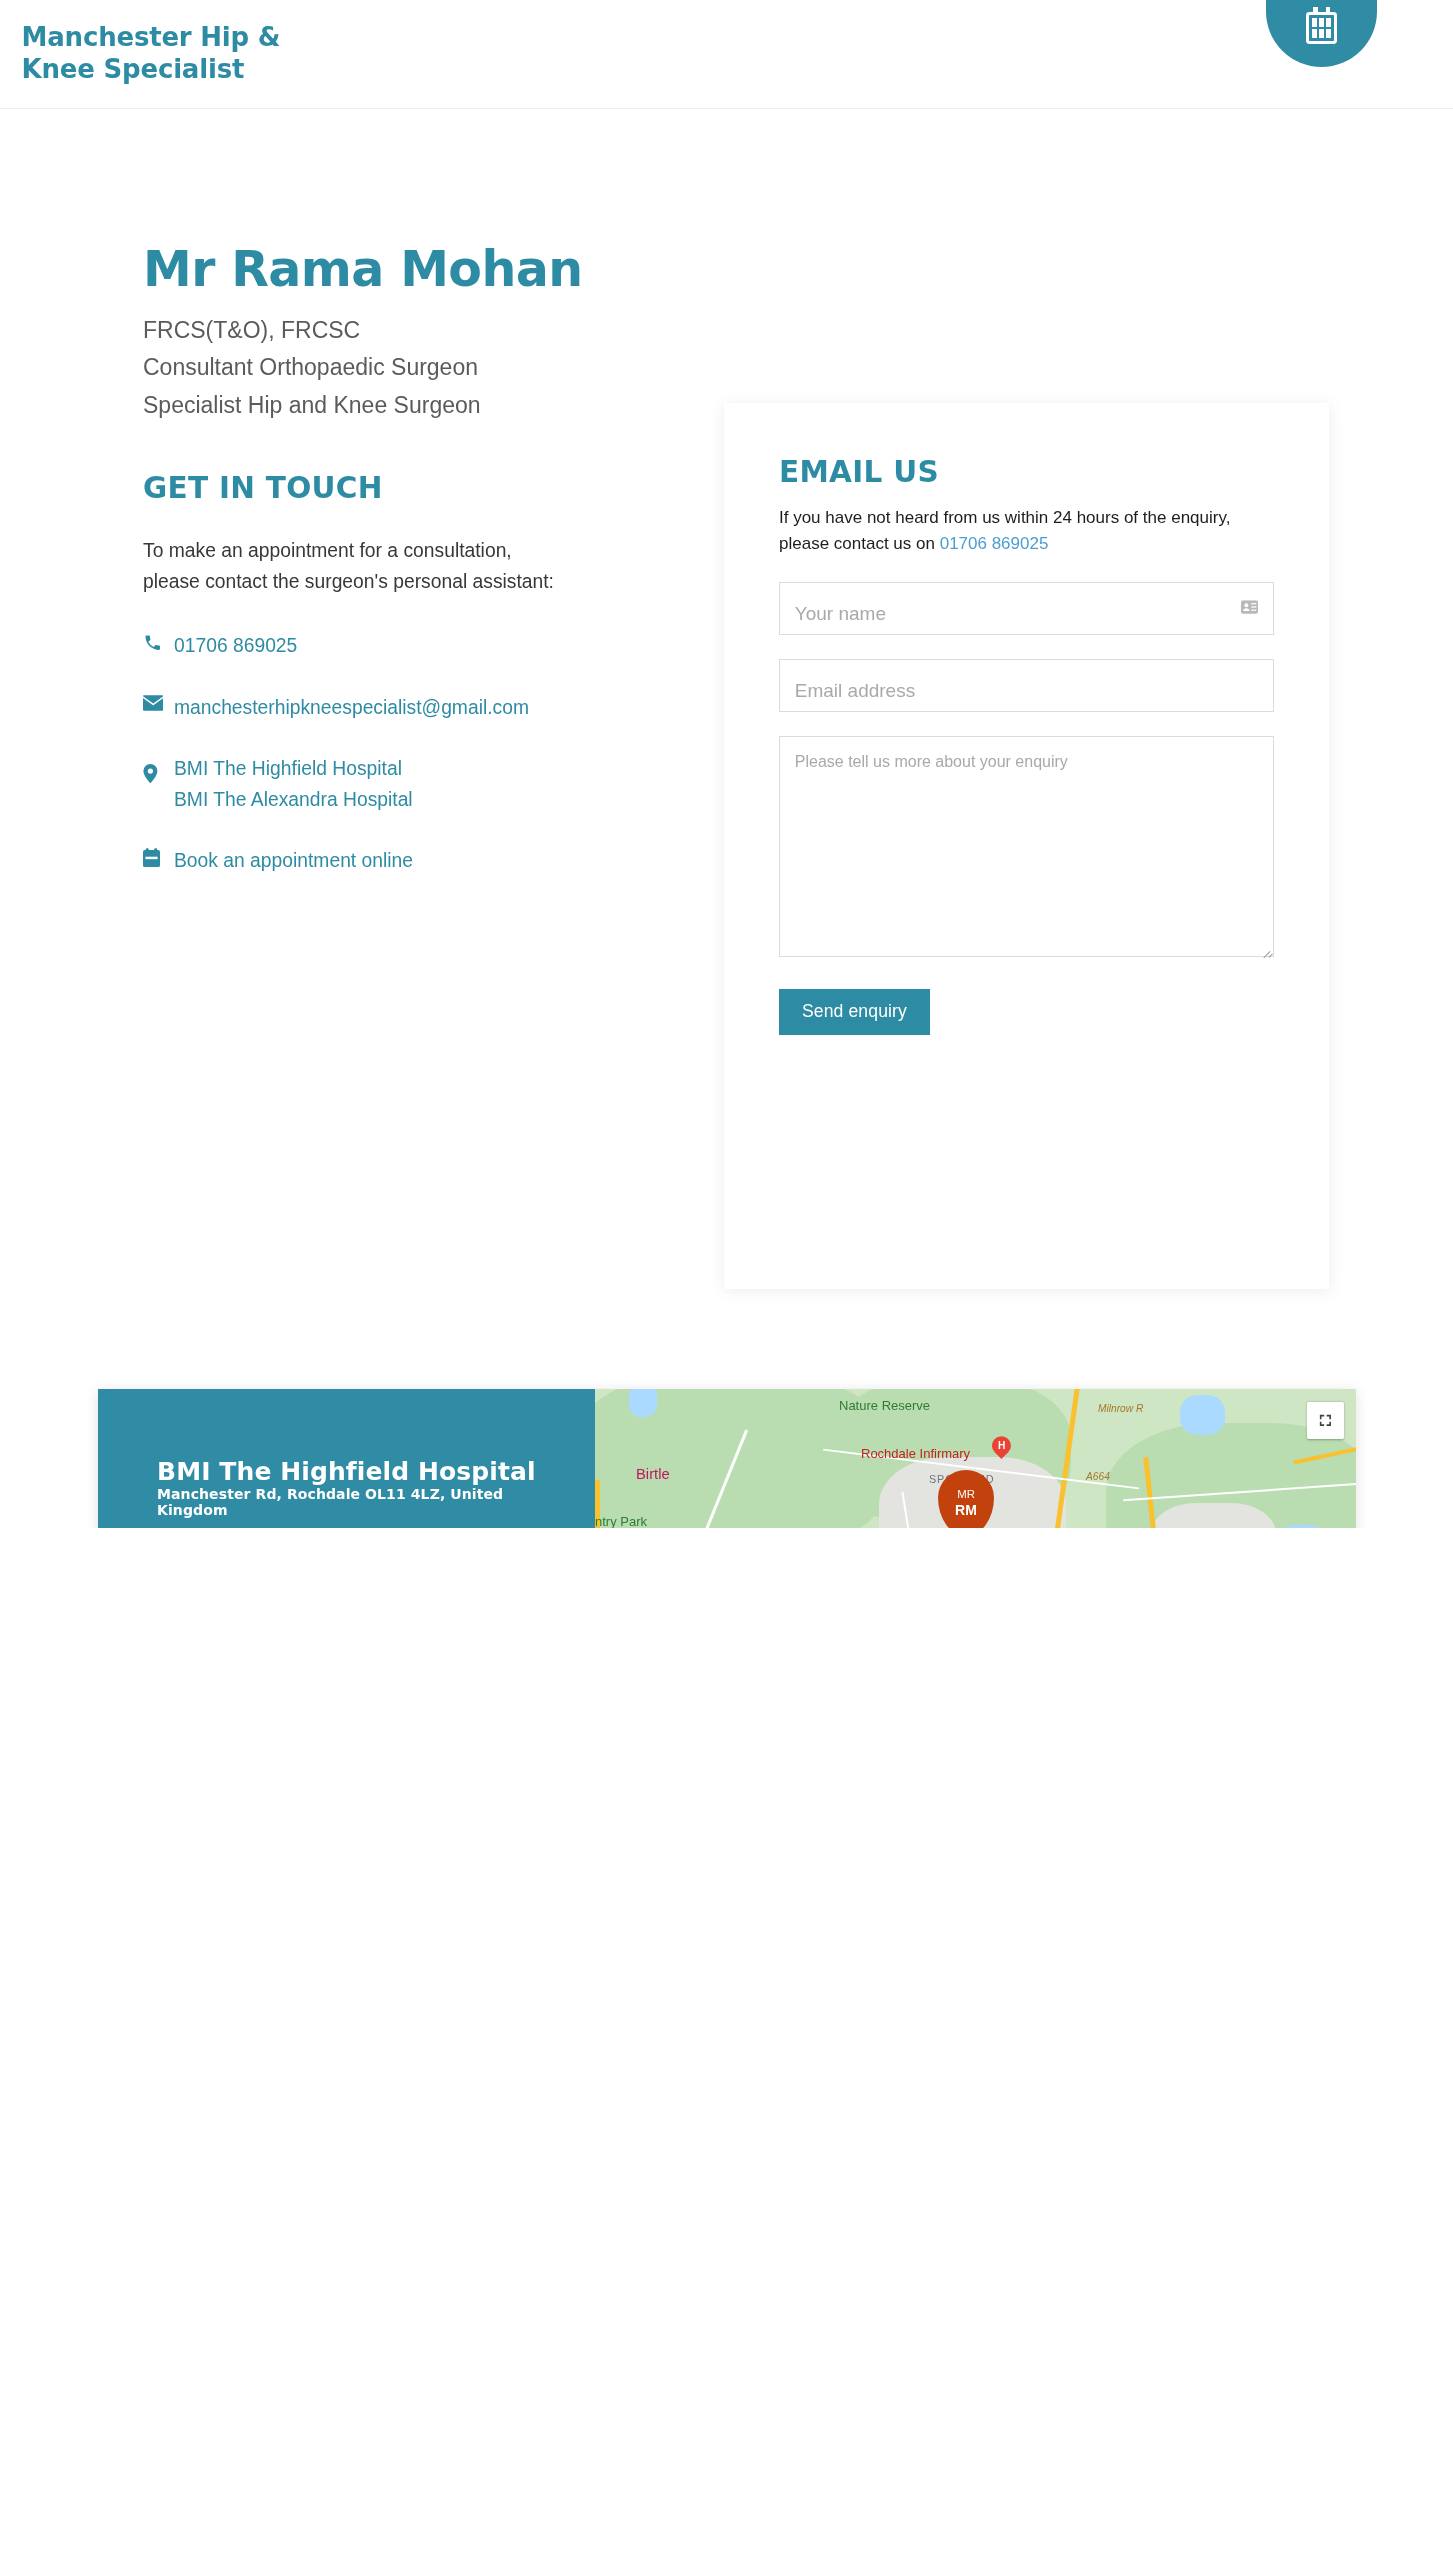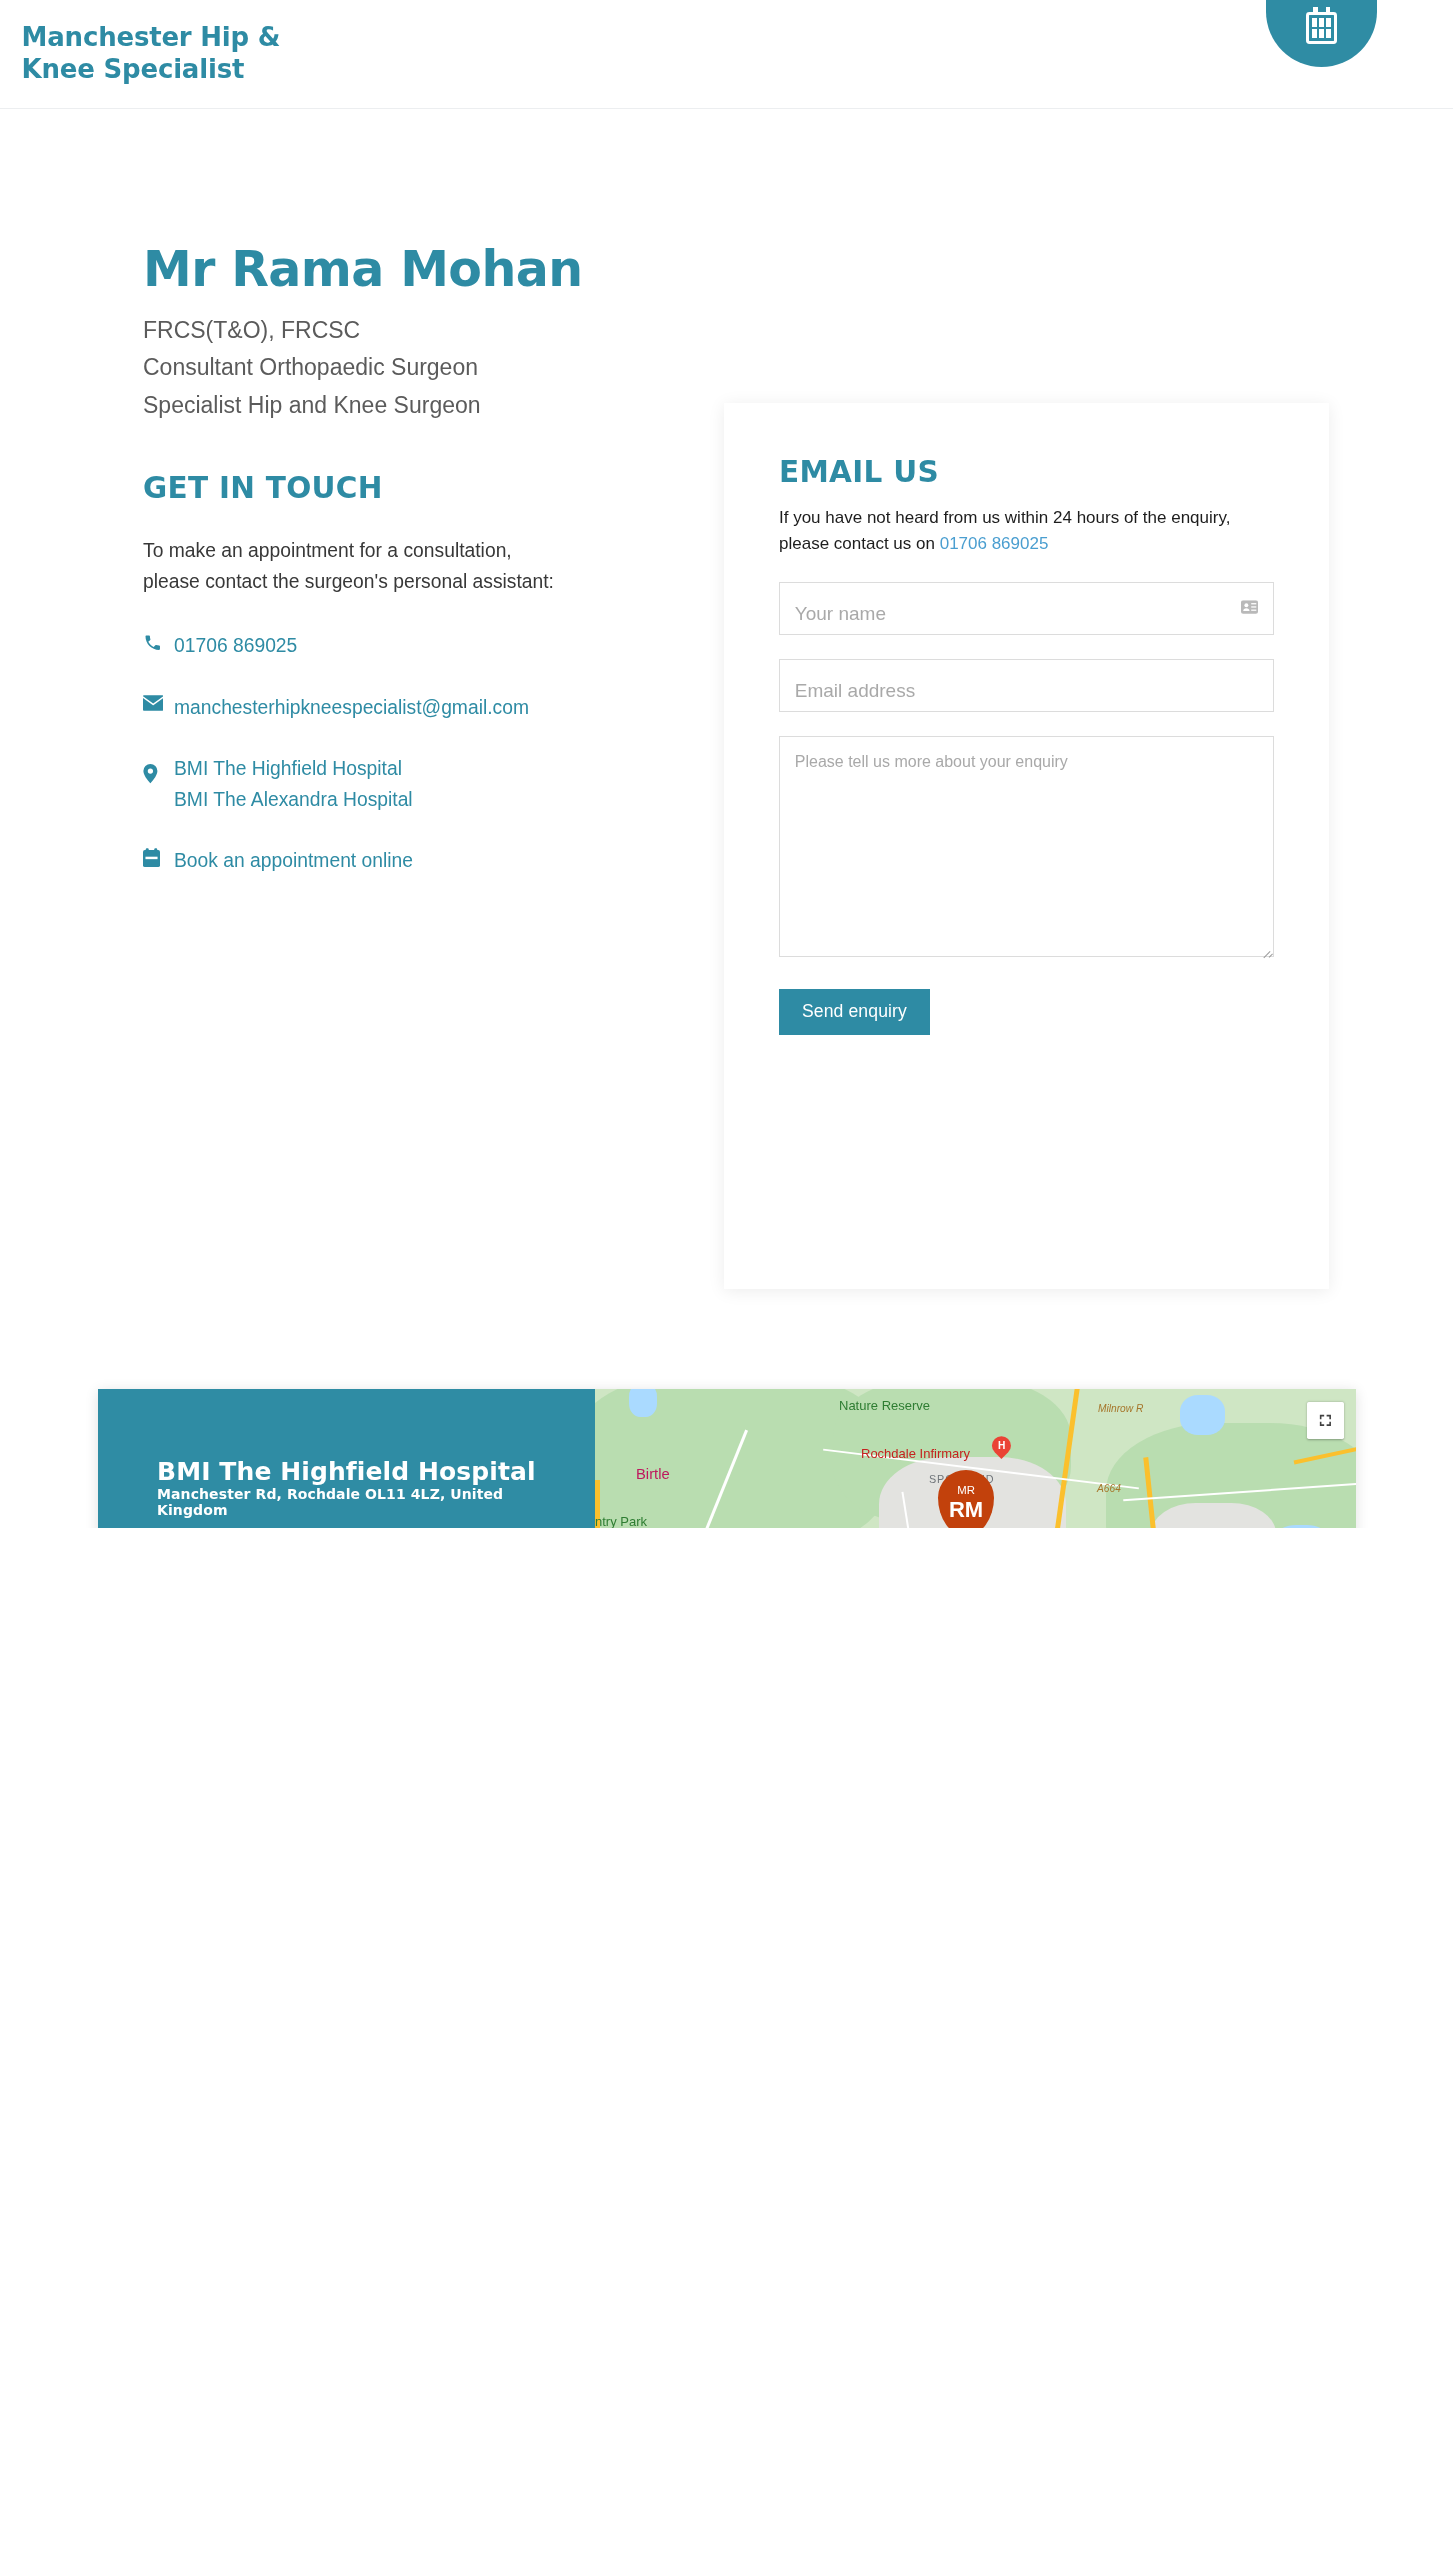--- a/index.html
+++ b/index.html
@@ -292,21 +292,21 @@
     border-radius: 50% 50% 50% 50% / 42% 42% 58% 58%;
     display: flex; flex-direction: column; align-items: center; justify-content: center;
     color: #fff; text-align: center; line-height: 1;
   }
   .rm-marker:after {
     content: ""; position: absolute; bottom: -11.4px; left: 50%; transform: translateX(-50%);
     border-left: 9.7px solid transparent; border-right: 9.7px solid transparent;
     border-top: 17px solid #2f7b91;
   }
   .rm-marker b { font-size: 11.4px; font-weight: 400; display: block; }
-  .rm-marker em { font-size: 22px; font-weight: bold; font-style: normal; display: block; margin-top: 1.7px; }
+  .rm-marker em { font-size: 14px; font-weight: bold; font-style: normal; display: block; margin-top: 1.7px; }
   .map-road { position: absolute; background: #fbc02d; }
   .map-road-w { position: absolute; background: #ffffff; }
   .map-green { position: absolute; background: #b9ddb0; border-radius: 40%; }
   .map-gray { position: absolute; background: #e3e3e0; border-radius: 36%; }
   .map-water { position: absolute; background: #aadaff; border-radius: 40%; }
   .fullscreen-btn {
     position: absolute; right: 12.5px; top: 12.5px; width: 37px; height: 37px; background: #fff;
     border-radius: 1.7px; box-shadow: 0 0.6px 2.3px rgba(0,0,0,0.3); display: flex; align-items: center; justify-content: center;
     cursor: pointer;
   }
@@ -459,21 +459,21 @@
               <div class="map-road-w" style="left:114px;top:34px;width:2.8px;height:193px;transform:rotate(22deg);"></div>
               <div class="map-road-w" style="left:227px;top:79px;width:318px;height:2.3px;transform:rotate(7deg);"></div>
               <div class="map-road-w" style="left:528px;top:102px;width:238px;height:2.3px;transform:rotate(-4deg);"></div>
               <div class="map-road-w" style="left:318px;top:102px;width:2.3px;height:148px;transform:rotate(-9deg);"></div>
             <div class="map-label lb-green" style="left: 244px; top: 9px;">Nature Reserve</div>
                 <div class="map-label lb-red" style="left: 266px; top: 57px;">Rochdale Infirmary</div>
                 <div class="map-label lb-city" style="left: 41px; top: 77px;">Birtle</div>
                 <div class="map-label lb-area" style="left: 334px; top: 84px;">SPOTLAND</div>
                 <div class="map-label lb-green" style="left: 0px; top: 125px;">ntry Park</div>
                 <div class="map-label lb-city" style="left: 528px; top: 137px;">Milnrow</div>
-                <div class="map-label lb-road" style="left: 491px; top: 94px; margin-left: 11px;">A664</div>
+                <div class="map-label lb-road" style="left: 491px; top: 82px;">A664</div>
                 <div class="map-label lb-road" style="left: 503px; top: 14px;">Milnrow R</div>
               </div>
 
             <div class="rm-marker" style="left:343px;top:81px;">
               <b>MR</b>
               <em>RM</em>
             </div>
 
             <div class="pin pin-red" style="left:397px;top:47px;">
                 <span>H</span>

